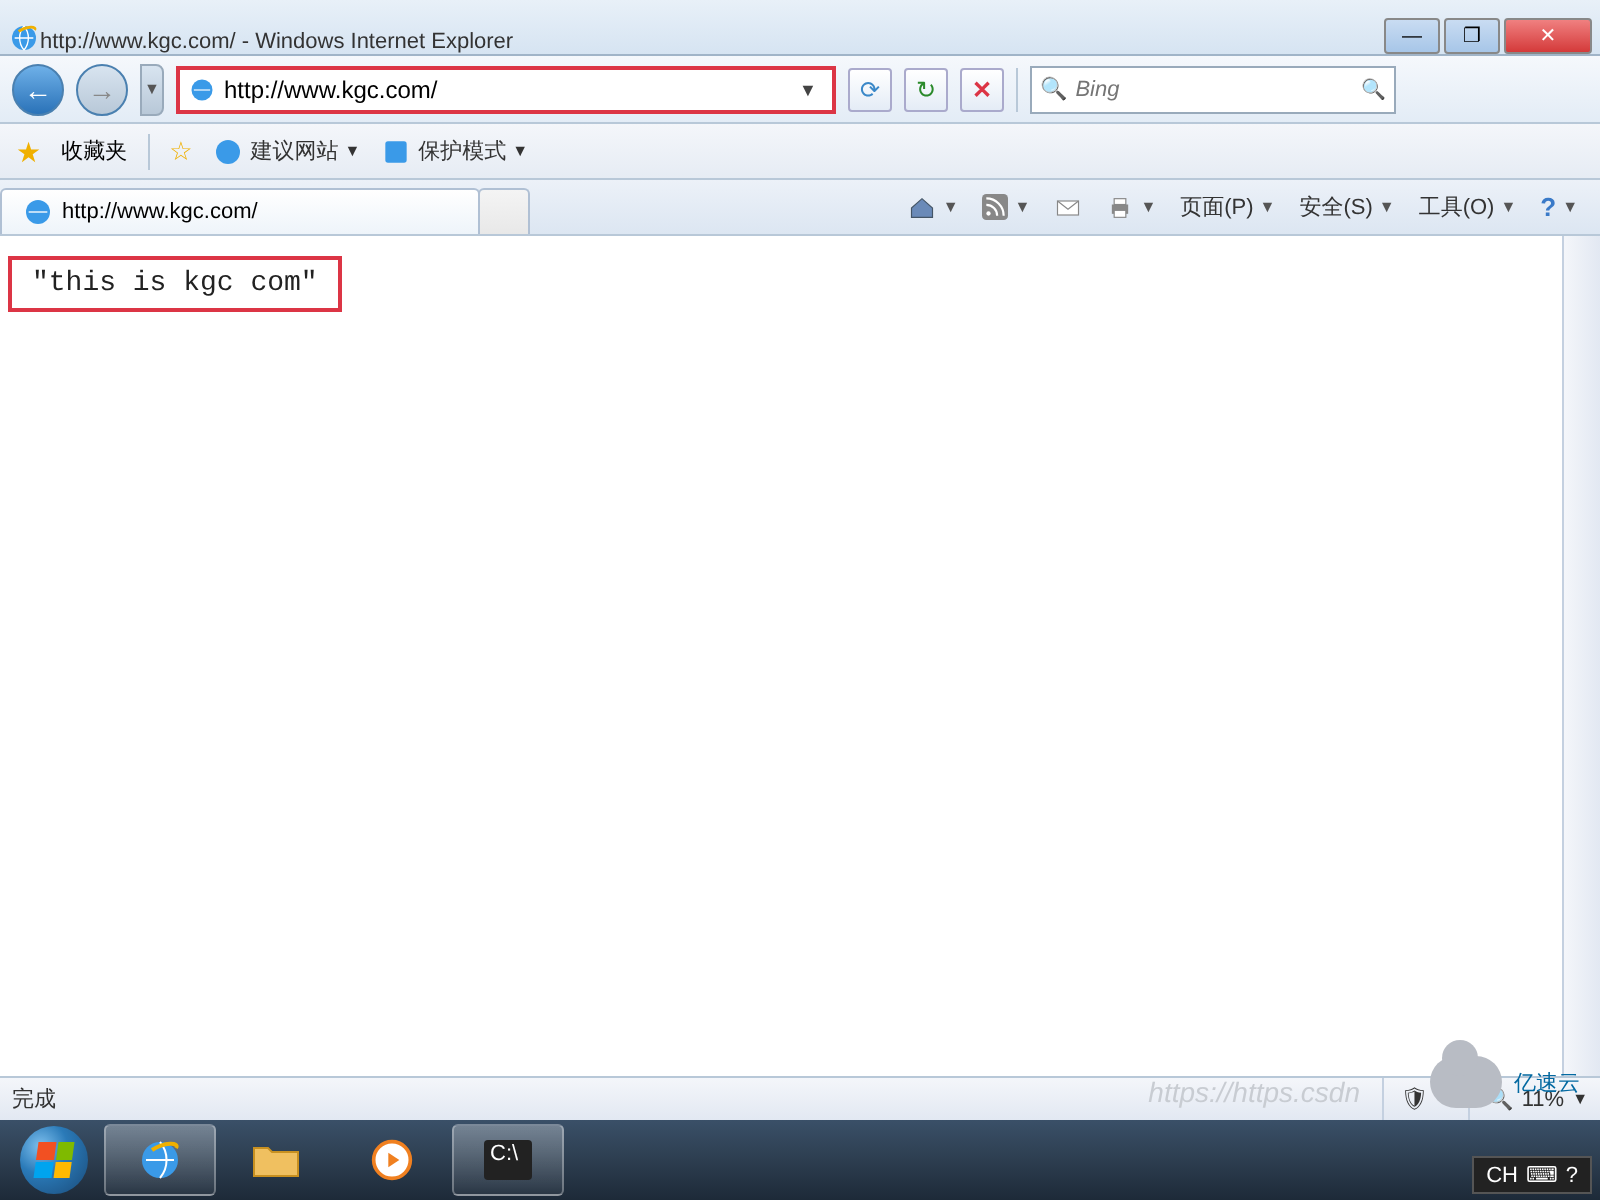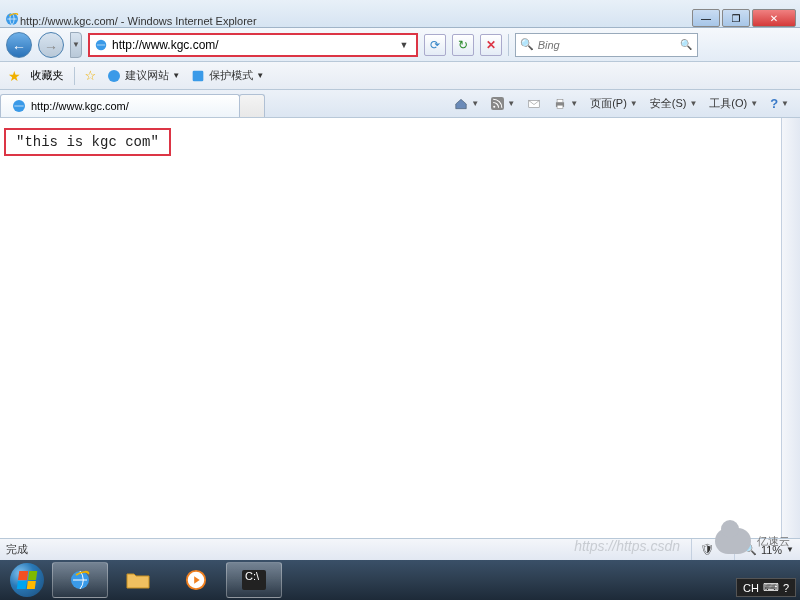--- a/index.html
+++ b/index.html
@@ -53,21 +53,21 @@
 .taskbar { height:40px; background: linear-gradient(#3a5068 0%, #2d3e50 50%, #1d2a38 100%); display:flex; align-items:center; padding:0 4px; gap:2px; position:relative; }
 .start { width:46px;height:36px;display:flex;align-items:center;justify-content:center; }
 .orb { width:34px;height:34px;border-radius:50%;background:radial-gradient(circle at 30% 30%, #7ec0ee, #2a7ab8 40%, #1a4a78);display:flex;align-items:center;justify-content:center;position:relative; }
 .flag { width:18px;height:18px;display:grid;grid-template-columns:1fr 1fr;grid-template-rows:1fr 1fr;gap:1px;transform:skew(-8deg); }
 .flag div:nth-child(1){background:#f25022;} .flag div:nth-child(2){background:#7fba00;} .flag div:nth-child(3){background:#00a4ef;} .flag div:nth-child(4){background:#ffb900;}
 .tbitem { width:56px;height:36px;border-radius:3px;display:flex;align-items:center;justify-content:center;border:1px solid transparent; }
 .tbitem.active { background:linear-gradient(rgba(255,255,255,0.3),rgba(255,255,255,0.05));border-color:rgba(255,255,255,0.3); }
 .tbitem svg, .tbitem .emoji { font-size:20px; }
 .taskbar .right { position:absolute; right:4px; display:flex; align-items:flex-end; gap:4px; color:#fff;margin-top:15px; }
 .lang { background:#222;border:1px solid #555;padding:2px 6px;font-size:10px;display:flex;gap:4px;align-items:center; }
-.watermark { position:absolute; right:10px; bottom:46px; display:flex; align-items:center; gap:6px; color:#737373; font-size:14px; }
+.watermark { position:absolute; right:10px; bottom:46px; display:flex; align-items:center; gap:6px; color:#0369a1; font-size:14px; }
 .watermark .cloud { width:36px;height:26px;border-radius:14px;background:#b8bcc4;position:relative; }
 .watermark .cloud::before { content:'';position:absolute;width:18px;height:18px;background:#b8bcc4;border-radius:50%;top:-8px;left:6px; }
 .url-ghost { position:absolute; right:120px; bottom:46px; color:#c8ccd2; font-size:14px; font-style:italic; }
 
 svg.ie-logo { width:16px;height:16px; }
 svg.ie-big { width:24px;height:24px; }
 svg.globe { width:14px;height:14px; }
 svg.home { width:14px;height:14px; }
 svg.print { width:14px;height:14px; }
 svg.mail { width:14px;height:14px; }

